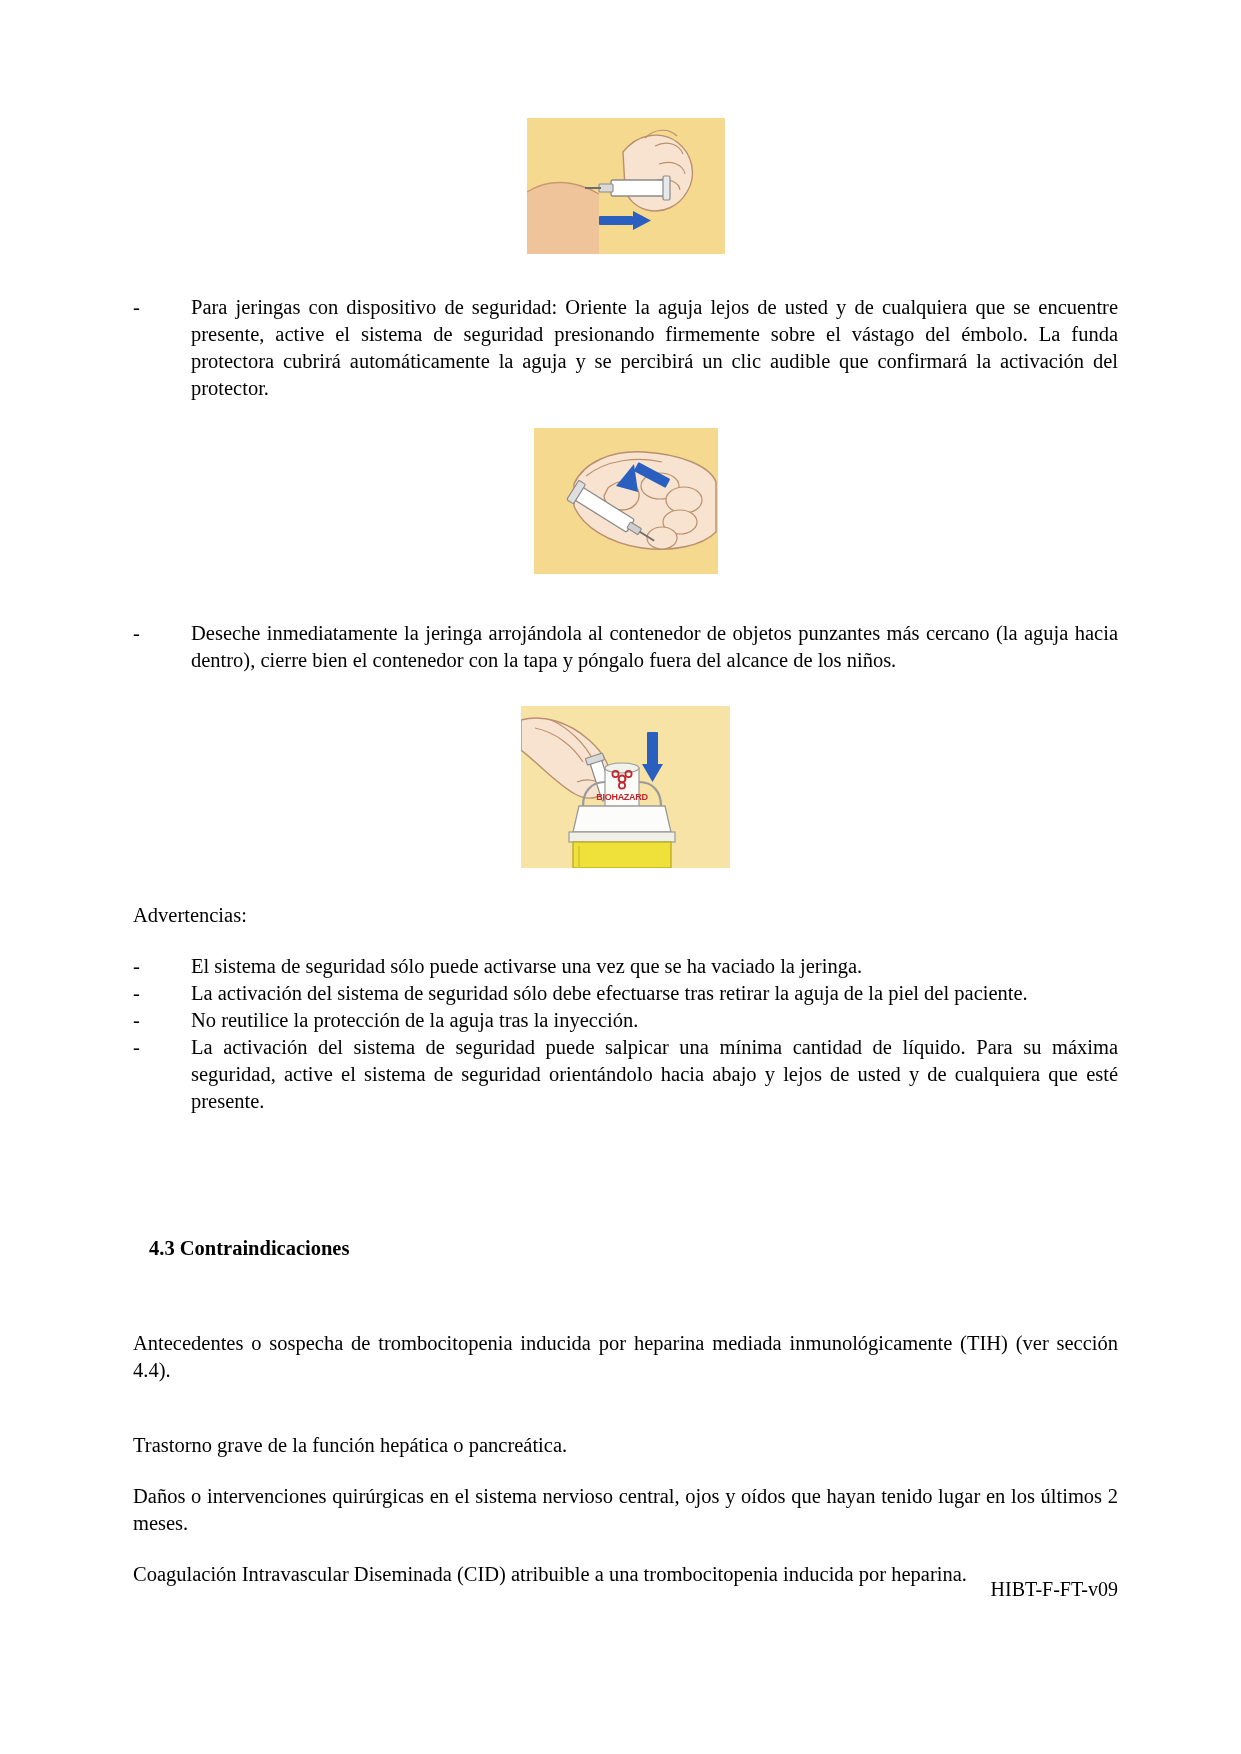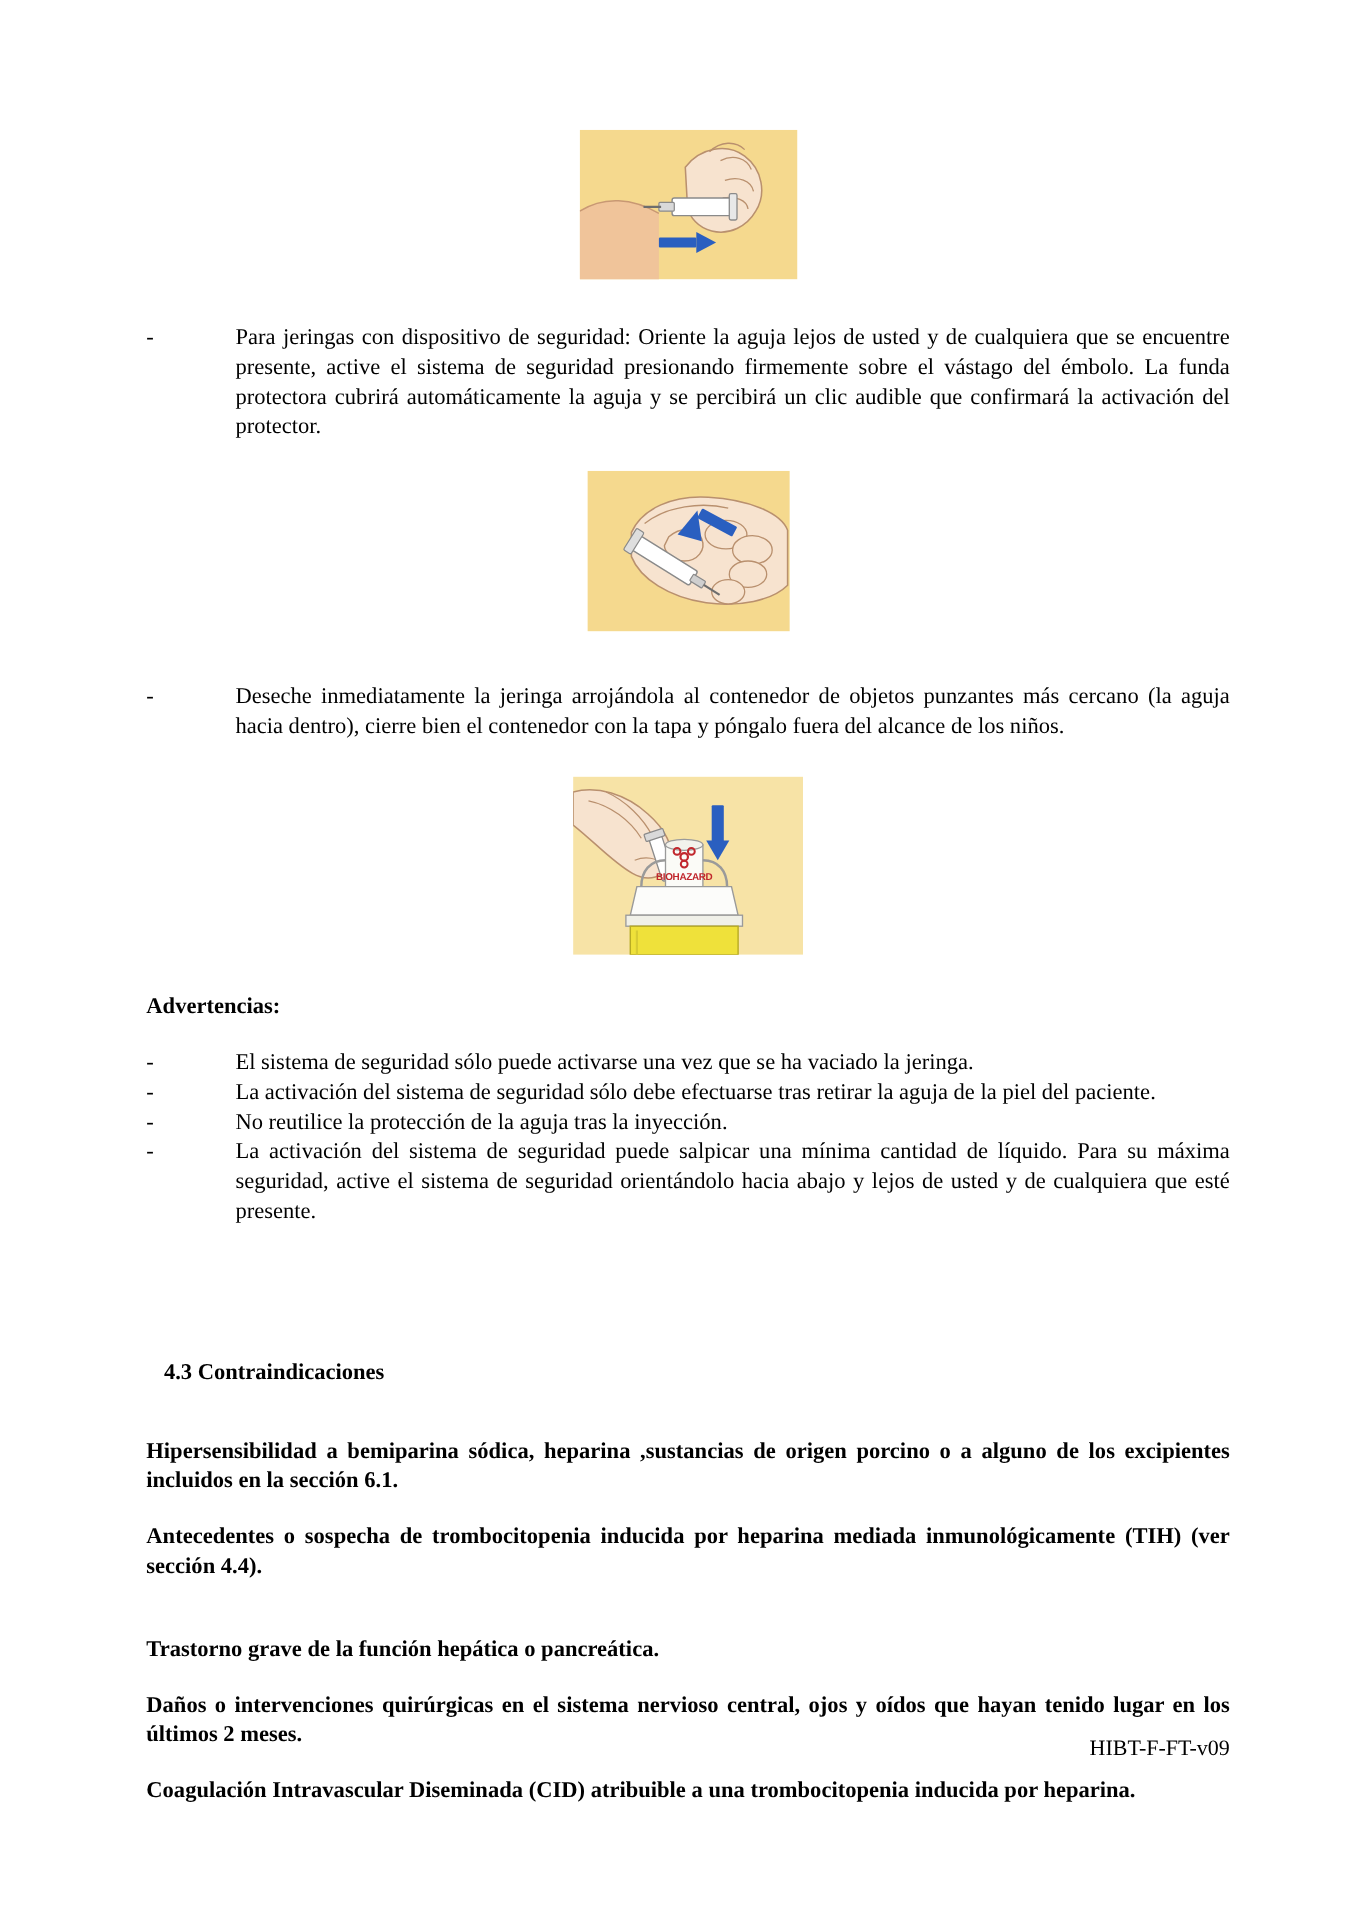--- a/index.html
+++ b/index.html
@@ -37,41 +37,39 @@
   .fig1 { width: 198px; height: 136px; margin-top: 118px; }
   .fig2 { width: 184px; height: 146px; margin-top: 10px; }
   .fig3 { width: 209px; height: 162px; margin-top: 12px; }
 
   
   .para {
     font-size: 20.5px;
     line-height: 27px;
     text-align: justify;
     margin: 0;
-    font-weight: bold;
   }
   .para-left { text-align: left; }
 
   .bullet-row {
     display: flex;
     align-items: flex-start;
     font-size: 20.5px;
     line-height: 27px;
   }
   .bullet-dash {
     width: 58px;
     flex: 0 0 58px;
     font-size: 20.5px;
     line-height: 27px;
   }
   .bullet-text {
     flex: 1 1 auto;
     text-align: justify;
     text-justify: inter-word;
-    margin-left: 23px;
   }
   .bullet-text.nojust { text-align: left; }
 
   .heading {
     font-size: 20.5px;
     line-height: 27px;
     font-weight: bold;
     margin: 16px;
   }
   .spacer-16 { height: 16px; }
@@ -243,21 +241,20 @@
 
     <div class="spacer-40"></div>
 
 
     <div class="spacer-64"></div>
 
     <p class="heading">4.3 Contraindicaciones</p>
 
     <div class="spacer-28"></div>
 
-    <p class="para">Hipersensibilidad a bemiparina sódica, heparina ,sustancias de origen porcino o a alguno de los excipientes incluidos en la sección 6.1.</p>
     <div class="spacer-24"></div>
 
     <p class="para">Antecedentes o sospecha de trombocitopenia inducida por heparina mediada inmunológicamente (TIH) (ver sección 4.4).</p>
     <div class="spacer-24"></div>
 
     <div class="spacer-24"></div>
 
     <p class="para para-left">Trastorno grave de la función hepática o pancreática.</p>
     <div class="spacer-24"></div>
 

